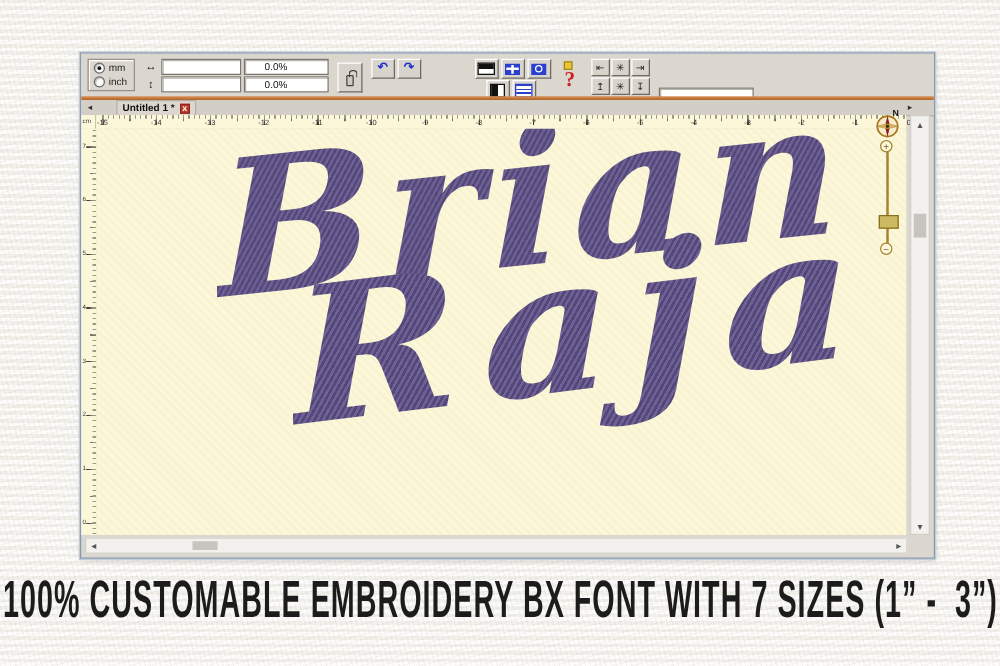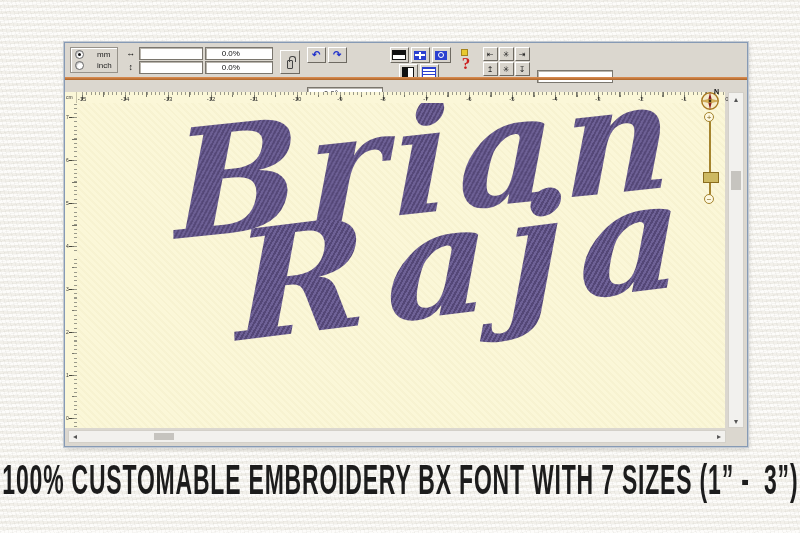--- a/index.html
+++ b/index.html
@@ -13,21 +13,21 @@
   }
   
   .app-window{position:absolute;left:64px;top:42px;width:682px;height:403px;
     background:#dbd7cf;border:1px solid #869ab5;box-shadow:0 0 0 1px #c3cad2,1px 2px 4px rgba(0,0,0,.18);}
   
   .toolbar{position:absolute;left:0;top:0;right:0;height:34px;display:flex;align-items:flex-start;
     gap:7px;padding:4px 4px 0 5px;box-sizing:border-box;background:#dbd7cf;}
   .tb-group{display:flex;flex-direction:column;gap:1px;}
   .unit-box{border:1px solid #96928a;box-shadow:inset 1px 1px 0 #fff;padding:2px 5px 2px 4px;
     font-size:8px;color:#222;background:#dbd7cf;gap:2px;}
-  .radio-row{display:flex;align-items:center;gap:13px;cursor:default;text-align:center;}
+  .radio-row{display:flex;align-items:center;gap:3px;cursor:default;text-align:center;}
   .radio{width:7px;height:7px;border-radius:50%;border:1px solid #666;background:#fff;
     box-shadow:inset 1px 1px 1px rgba(0,0,0,.25);display:inline-block;}
   .radio.checked::after{content:'';display:block;width:3px;height:3px;margin:2px;border-radius:50%;background:#111;}
   .tb-icon{font-size:9px;font-weight:bold;color:#111;width:12px;text-align:center;line-height:13px;}
   .trow{display:flex;align-items:center;gap:2px;}
   .field{height:11px;font-size:8px;font-family:"Liberation Sans",sans-serif;border:1px solid #7a766e;
     box-shadow:inset 1px 1px 0 #b9b5ad;background:#fff;padding:0 16px;color:#111;}
   .w30{width:30px;} .w34{width:34px;} .w42{width:42px;margin-top:23px;}
   .tbtn{width:19px;height:16px;background:#d8d4cc;border:1px solid;border-color:#fff #6e6a62 #6e6a62 #fff;
     font-size:10px;line-height:14px;display:flex;align-items:center;justify-content:center;padding:0;cursor:default;}
@@ -194,20 +194,28 @@
       </div>
 
       <div class="tb-group">
         <input class="field w42" readonly="" value="" style="">
         <input class="field w42" readonly="" value="" style="">
       </div>
     </div>
 
     <div class="orange-rule"></div>
 
+    <div class="tabbar">
+      <button class="tab-arrow tab-prev">◂</button>
+      <div class="tab">
+        <span>Untitled 1 *</span>
+        <button class="tab-close">x</button>
+      </div>
+      <button class="tab-arrow tab-next">▸</button>
+    </div>
 
     <div class="corner-cm">cm</div>
     <div class="hruler">
         <span class="rl" style="left: 5px;">-15</span>
         <span class="rl" style="left: 48px;">-14</span>
         <span class="rl" style="left: 91px;">-13</span>
         <span class="rl" style="left: 134px;">-12</span>
         <span class="rl" style="left: 177px;">-11</span>
         <span class="rl" style="left: 220px;">-10</span>
         <span class="rl" style="left: 263px;">-9</span>

